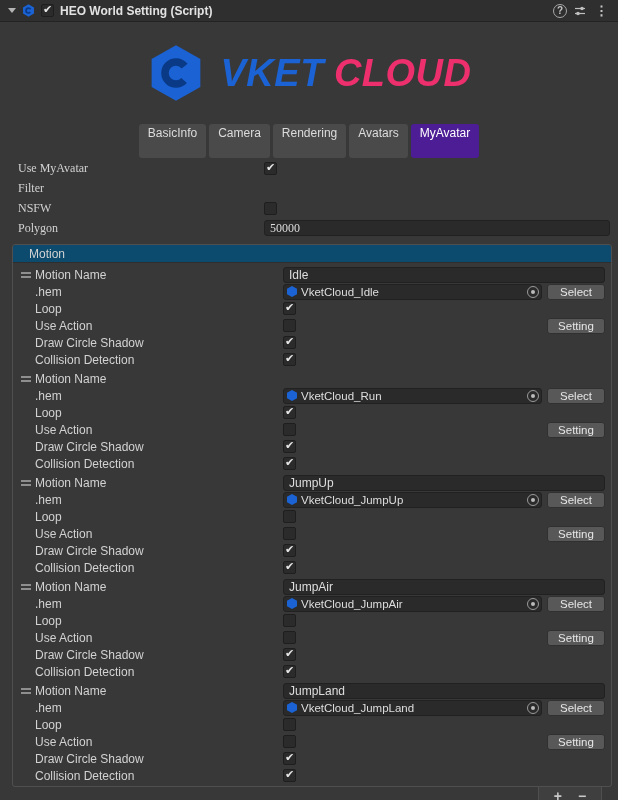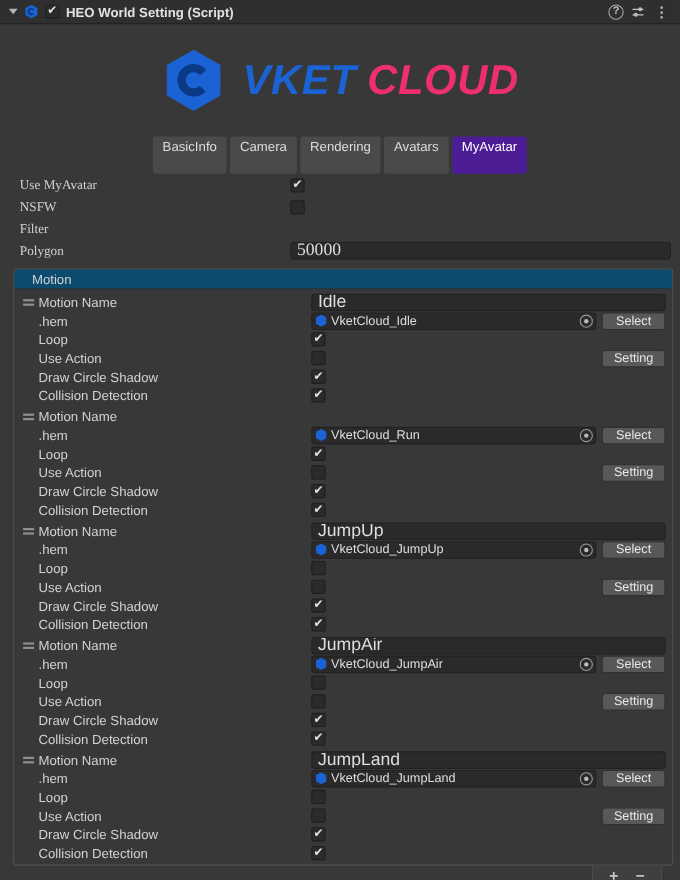--- a/index.html
+++ b/index.html
@@ -88,21 +88,21 @@
   .prop-row { display: flex; align-items: center; height: 20px; padding: 0 8px 0 18px; }
   .prop-label { width: 246px; flex-shrink: 0; }
   .text-field {
     flex: 1; min-width: 0;
     height: 16px;
     background: #2a2a2a;
     border: 1px solid #212121;
     border-radius: 3px;
     padding: 0 5px;
     color: #dedede;
-    font-size: 16px;
+    font-size: 12px;
     font-family: inherit;
     outline: none;
   }
 
   
   .motion-box { margin: 6px 6px 0 12px; border: 1px solid #4f4f4f; border-radius: 3px; }
   .motion-header {
     height: 18px; line-height: 18px;
     background: #0c4a6e;
     border-bottom: 1px solid #2e2e2e;
@@ -207,25 +207,25 @@
     <span class="tab">Avatars</span>
     <span class="tab active">MyAvatar</span>
   </div>
 
 <div class="props">
   <div class="prop-row">
     <span class="prop-label">Use MyAvatar</span>
     <span class="checkbox checked"></span>
   </div>
   <div class="prop-row">
+    <span class="prop-label">Filter</span>
+  </div>
+  <div class="prop-row">
     <span class="prop-label">NSFW</span>
     <span class="checkbox"></span>
-  </div>
-  <div class="prop-row">
-    <span class="prop-label">Filter</span>
   </div>
   <div class="prop-row">
     <span class="prop-label">Polygon</span>
     <input class="text-field" value="50000" style="">
   </div>
 </div>
 
 <div class="motion-box">
   <div class="motion-header">
     <span>Motion</span>

